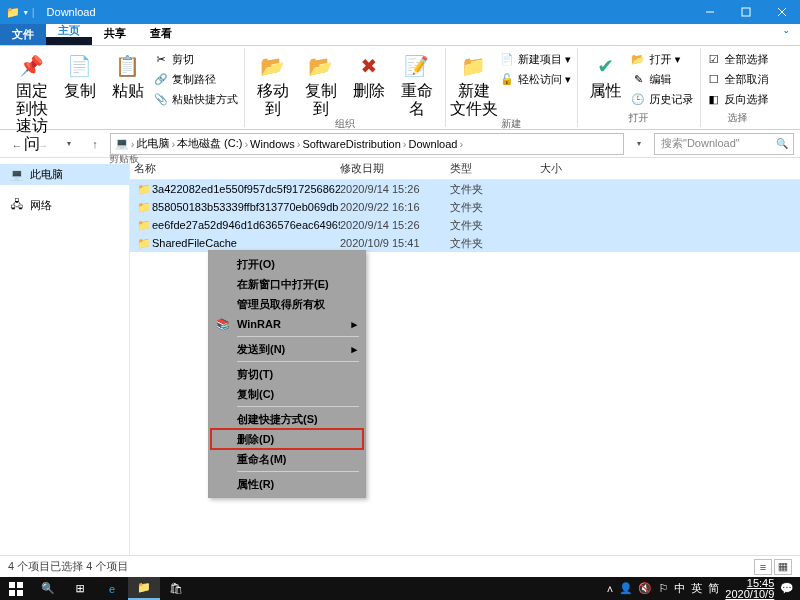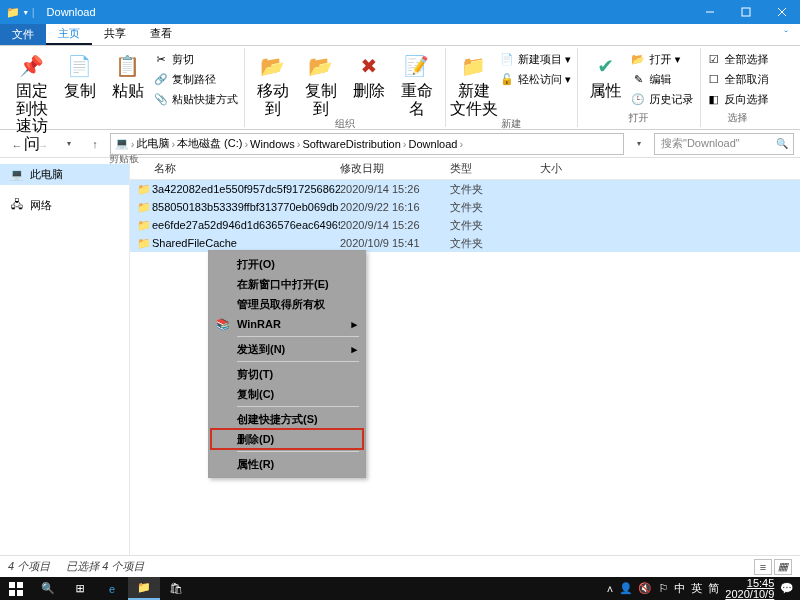--- a/index.html
+++ b/index.html
@@ -2,24 +2,24 @@
 <html><head>
 <meta charset="utf-8">
 <style>
 *{box-sizing:border-box;margin:0;padding:0;font-family:"Microsoft YaHei","Segoe UI",sans-serif;font-size:11px;}
 html,body{width:800px;height:600px;overflow:hidden;background:#fff;}
 .titlebar{height:24px;background:#1e87dc;color:#fff;display:flex;align-items:center;}
 .titlebar .icons{display:flex;align-items:center;gap:4px;padding:0 6px;}
 .titlebar .tb-title{margin-left:6px;}
 .titlebar .wincontrols{margin-left:auto;display:flex;}
 .titlebar .wincontrols div{width:36px;height:24px;display:flex;align-items:center;justify-content:center;}
-.menubar{height:22px;background:#fff;display:flex;align-items:stretch;border-bottom:1px solid #d0d0d0;}
+.menubar{height:22px;background:#fff;display:flex;align-items:stretch;border-bottom:1px solid #d0d0d0;font-weight:bold;}
 .menubar .mfile{background:#1e6fbf;color:#fff;padding:0 12px;display:flex;align-items:center;}
 .menubar .mtab{padding:0 12px;display:flex;align-items:center;border-bottom:2px solid transparent;}
-.menubar .mtab.active{border-bottom:2px solid #0f172a;color:#1e87dc;}
+.menubar .mtab.active{border-bottom:8px solid #0f172a;color:#1e87dc;}
 .menubar .help{margin-left:auto;width:28px;display:flex;align-items:center;justify-content:center;color:#1e87dc;}
 .ribbon{height:84px;background:#fff;border-bottom:1px solid #d0d0d0;display:flex;padding:2px 4px;}
 .rgroup{border-right:1px solid #e0e0e0;display:flex;flex-direction:column;padding:0 6px;}
 .rgroup .rbody{flex:1;display:flex;align-items:flex-start;gap:4px;}
 .rgroup .rlabel{text-align:center;font-size:10px;color:#666;padding-bottom:2px;}
 .bigbtn{display:flex;flex-direction:column;align-items:center;justify-content:flex-start;width:44px;padding-top:4px;gap:2px;}
 .bigbtn .ico{width:28px;height:28px;display:flex;align-items:center;justify-content:center;font-size:20px;}
 .bigbtn .lbl{font-size:16px;text-align:center;line-height:1.1;}
 .smallcol{display:flex;flex-direction:column;gap:2px;padding-top:2px;}
 .smallbtn{display:flex;align-items:center;gap:4px;font-size:10px;height:18px;}
@@ -30,38 +30,38 @@
 .breadcrumb .sep{color:#888;}
 .searchbox{width:140px;height:22px;border:1px solid #c0c0c0;display:flex;align-items:center;padding:0 20px 0 6px;color:#888;position:relative;}
 .searchbox::after{content:"🔍";position:absolute;right:4px;font-size:10px;}
 .body{display:flex;height:397px;}
 .sidebar{width:130px;border-right:1px solid #e8e8e8;padding:6px 0;}
 .sideitem{display:flex;align-items:center;gap:6px;padding:3px 10px;}
 .sideitem.active{background:#cde8ff;}
 .sideitem .sico{width:14px;height:14px;display:inline-flex;align-items:center;justify-content:center;}
 .filearea{flex:1;display:flex;flex-direction:column;}
 .colheaders{height:22px;border-bottom:1px solid #e8e8e8;display:flex;align-items:center;font-size:11px;color:#333;}
-.col-name{width:210px;padding-left:24px;}
+.col-name{width:210px;padding-left:4px;}
 .col-date{width:110px;}
 .col-type{width:90px;}
 .col-size{width:60px;}
 .filelist{flex:1;position:relative;}
 .filerow{height:18px;display:flex;align-items:center;font-size:11px;background:#cde8ff;}
 .filerow .fico{width:16px;text-align:center;color:#f0c04a;margin-left:6px;}
 .filerow .fname{width:188px;overflow:hidden;white-space:nowrap;}
 .filerow .fdate{width:110px;color:#444;}
 .filerow .ftype{width:90px;color:#444;}
 .ctxmenu{position:absolute;left:78px;top:70px;width:158px;background:#a3a3a3;border:1px solid #a0a0a0;box-shadow:2px 2px 4px rgba(0,0,0,.25);padding:3px 2px;z-index:10;}
 .ctxitem{height:20px;display:flex;align-items:center;padding-left:26px;font-size:11px;position:relative;font-weight:bold;}
 .ctxitem.bold{font-weight:bold;}
 .ctxitem .arrow{position:absolute;right:6px;}
 .ctxitem.hl{outline:2px solid #d03020;outline-offset:-1px;}
 .ctxsep{height:1px;background:#d0d0d0;margin:2px 4px 2px 26px;}
 .ctxico{position:absolute;left:5px;width:14px;height:14px;display:inline-flex;align-items:center;justify-content:center;}
-.statusbar{height:22px;border-top:1px solid #e0e0e0;display:flex;align-items:center;padding:0 8px;font-size:11px;color:#444;gap:16px;font-style:italic;}
+.statusbar{height:22px;border-top:1px solid #e0e0e0;display:flex;align-items:center;padding:0 8px;font-size:11px;color:#444;}
 .statusbar .viewicons{margin-left:auto;display:flex;gap:2px;}
 .statusbar .viewicons div{width:18px;height:16px;border:1px solid #c0c0c0;display:flex;align-items:center;justify-content:center;}
 .taskbar{height:23px;background:#111;display:flex;align-items:center;color:#fff;font-size:10px;}
 .taskbar .startbtn{width:32px;height:23px;display:flex;align-items:center;justify-content:center;}
 .taskbar .tbtn{width:32px;height:23px;display:flex;align-items:center;justify-content:center;}
 .taskbar .tbtn.active{background:#333;border-bottom:2px solid #76b9ed;}
 .taskbar .tray{margin-left:auto;display:flex;align-items:center;gap:6px;padding-right:6px;}
 .taskbar .clock{text-align:right;line-height:1;text-decoration:underline;}
 svg{display:block;}
 </style>
@@ -301,20 +301,21 @@
         <div class="ctxitem">
             <span>发送到(N)</span>
             <span class="arrow">▸</span>
           </div>
         <div class="ctxsep"></div>
         <div class="ctxitem">剪切(T)</div>
         <div class="ctxitem">复制(C)</div>
         <div class="ctxsep"></div>
         <div class="ctxitem">创建快捷方式(S)</div>
         <div class="ctxitem hl">删除(D)</div>
+        <div class="ctxitem">重命名(M)</div>
         <div class="ctxsep"></div>
         <div class="ctxitem">属性(R)</div>
       </div>
     </div>
   </div>
 </div>
 
 <div class="statusbar">
   <span>4 个项目</span>
   <span>已选择 4 个项目</span>

